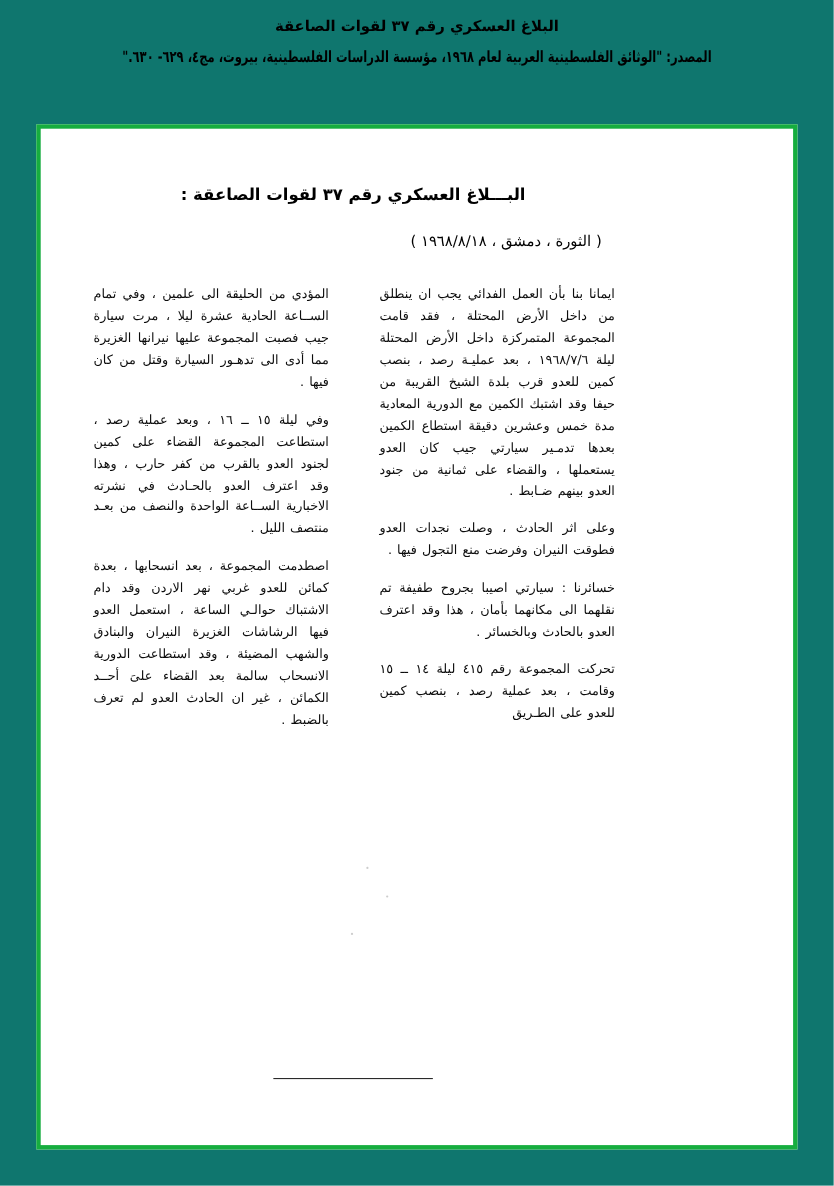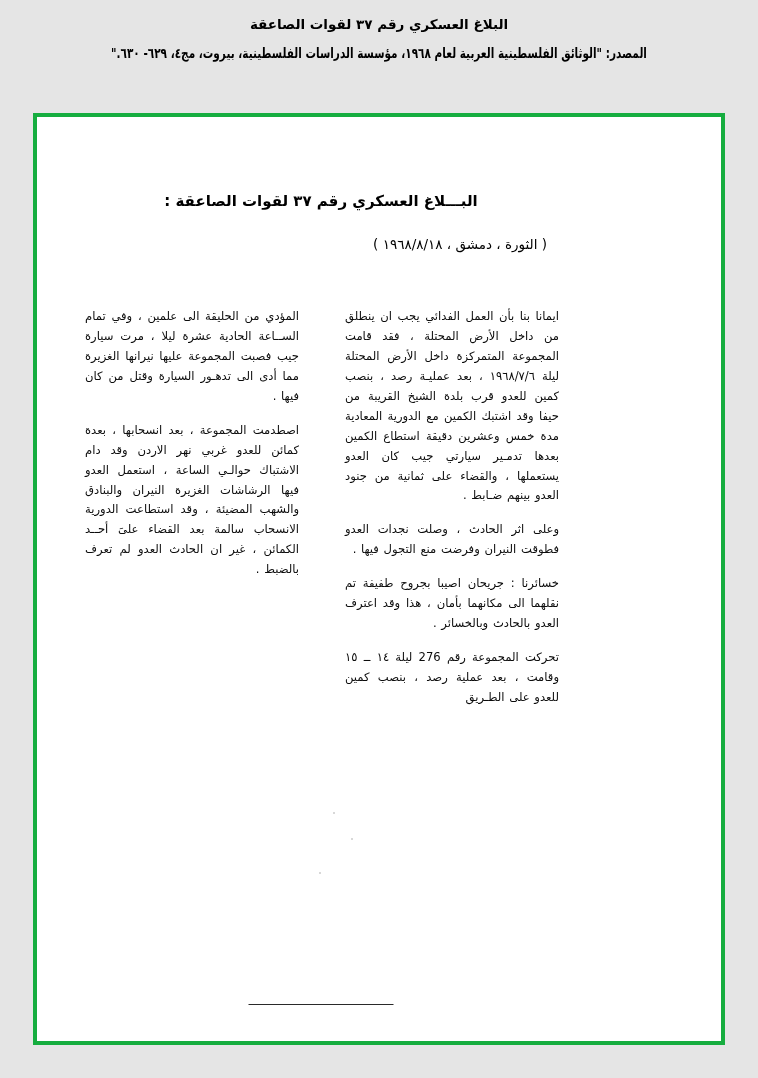--- a/index.html
+++ b/index.html
@@ -4,21 +4,21 @@
 <style>
   html, body {
     margin: 0;
     padding: 0;
     background: #ffffff;
   }
   .page {
     position: relative;
     width: 758px;
     height: 1078px;
-    background: #e5e5e5;
+    background: #0f766e;
     font-family: "DejaVu Sans", sans-serif;
     overflow: hidden;
   }
 
   
   .doc-header {
     position: absolute;
     top: 16px;
     left: 0;
     width: 758px;
@@ -51,21 +51,21 @@
     width: 692px;
     height: 932px;
     border: 4px solid #16ad3f;
     box-sizing: border-box;
     background: #ffffff;
   }
 
   
   .content {
     position: absolute;
-    top: 172px;
+    top: 148px;
     left: 33px;
     width: 576px;
     height: 880px;
     box-sizing: border-box;
     padding: 0 30px;
   }
 
   .main-title {
     text-align: center;
     font-weight: bold;
@@ -87,21 +87,20 @@
   .columns {
     display: flex;
     flex-direction: row;
     gap: 46px;
     padding: 0 20px 0 22px;
     align-items: flex-start;
   }
   .col {
     flex: 1 1 0;
     min-width: 0;
-    margin-top: 25px;
   }
   .col p {
     margin: 0 0 14px 0;
     font-size: 11.6px;
     line-height: 1.72;
     color: #0c0c0c;
     text-align: justify;
     text-align-last: right;
     direction: rtl;
     word-spacing: 1px;
@@ -142,26 +141,27 @@
   <div class="content">
 
     <div class="main-title">البـــلاغ العسكري رقم ٣٧ لقوات الصاعقة :</div>
     <div class="byline">( الثورة ، دمشق ، ١٩٦٨/٨/١٨ )</div>
 
     <div class="columns">
 
       <div class="col">
         <p>ايمانا بنا بأن العمل الفدائي يجب ان ينطلق من داخل الأرض المحتلة ، فقد قامت المجموعة المتمركزة داخل الأرض المحتلة ليلة ١٩٦٨/٧/٦ ، بعد عمليـة رصد ، بنصب كمين للعدو قرب بلدة الشيخ القريبة من حيفا وقد اشتبك الكمين مع الدورية المعادية مدة خمس وعشرين دقيقة استطاع الكمين بعدها تدمـير سيارتي جيب كان العدو يستعملها ، والقضاء على ثمانية من جنود العدو بينهم ضـابط .</p>
         <p>وعلى اثر الحادث ، وصلت نجدات العدو فطوقت النيران وفرضت منع التجول فيها .</p>
-        <p>خسائرنا : جريحان اصيبا بجروح طفيفة تم نقلهما الى مكانهما بأمان ، هذا وقد اعترف العدو بالحادث وبالخسائر .</p>
-        <p>تحركت المجموعة رقم 276 ليلة ١٤ ــ ١٥ وقامت ، بعد عملية رصد ، بنصب كمين للعدو على الطـريق</p>
+        <p>خسائرنا : سيارتي اصيبا بجروح طفيفة تم نقلهما الى مكانهما بأمان ، هذا وقد اعترف العدو بالحادث وبالخسائر .</p>
+        <p>تحركت المجموعة رقم ٤١٥ ليلة ١٤ ــ ١٥ وقامت ، بعد عملية رصد ، بنصب كمين للعدو على الطـريق</p>
       </div>
 
       <div class="col">
         <p>المؤدي من الحليقة الى علمين ، وفي تمام الســاعة الحادية عشرة ليلا ، مرت سيارة جيب فصبت المجموعة عليها نيرانها الغزيرة مما أدى الى تدهـور السيارة وقتل من كان فيها .</p>
+        <p>وفي ليلة ١٥ ــ ١٦ ، وبعد عملية رصد ، استطاعت المجموعة القضاء على كمين لجنود العدو بالقرب من كفر حارب ، وهذا وقد اعترف العدو بالحـادث في نشرته الاخبارية الســاعة الواحدة والنصف من بعـد منتصف الليل .</p>
         <p>اصطدمت المجموعة ، بعد انسحابها ، بعدة كمائن للعدو غربي نهر الاردن وقد دام الاشتباك حوالـي الساعة ، استعمل العدو فيها الرشاشات الغزيرة النيران والبنادق والشهب المضيئة ، وقد استطاعت الدورية الانسحاب سالمة بعد القضاء علىَ أحــد الكمائن ، غير ان الحادث العدو لم تعرف بالضبط .</p>
       </div>
 
     </div>
 
     <div class="hr-rule"></div>
 
     <span class="speck" style="top:640px; left:300px;"></span>
     <span class="speck" style="top:666px; left:318px;"></span>
     <span class="speck" style="top:700px; left:286px;"></span>

